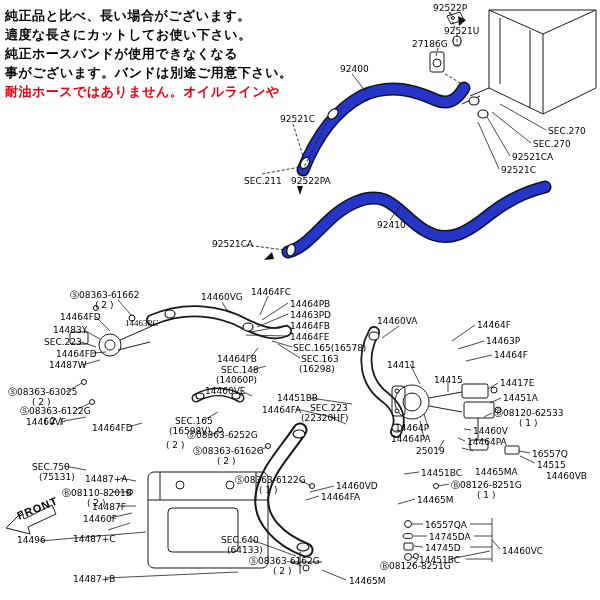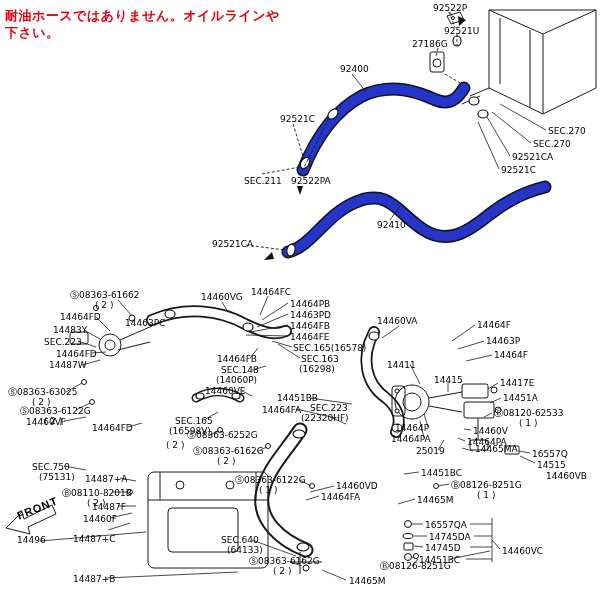--- a/index.html
+++ b/index.html
@@ -167,23 +167,28 @@
       <path class="leader" d="M222,302 L228,312 M268,296 L260,315 M288,303 L262,320 M288,314 L257,327 M288,325 L251,332 M288,336 L246,335 M292,347 L272,341 M300,358 L278,344"></path>
       <path class="leader" d="M250,358 L258,348 M252,370 L266,366 M242,391 L252,396 M310,398 L352,404 M296,409 L336,418 M330,417 L346,424 M204,420 L218,412 M208,436 L219,431 M258,451 L267,447 M300,480 L311,486 M334,486 L310,492 M319,496 L306,500 M252,540 L296,556 M290,562 L302,566 M346,580 L322,570 M412,566 L418,559 M450,559 L490,551"></path>
       <path class="leader" d="M399,326 L382,338 M410,364 L420,384 M448,382 L448,392 M475,325 L452,341 M484,341 L458,349 M492,355 L466,361 M498,383 L488,389 M501,398 L490,403 M492,413 L484,417 M471,430 L464,429 M465,441 L458,438 M473,451 L462,448 M428,427 L424,414 M424,438 L420,421 M438,450 L444,440 M419,472 L404,474 M449,484 L438,486 M415,499 L398,504 M530,453 L519,451 M535,463 L520,456"></path>
     </g>
     <g>
       <polygon class="art" points="6,528 22,512 24,519 52,505 56,514 28,527 30,534" fill="#fff"></polygon>
     </g>
   </svg>
 
   <div class="notice">
+    <div class="notice-black">
+      <div class="line">純正品と比べ、長い場合がございます。</div>
+      <div class="line">適度な長さにカットしてお使い下さい。</div>
+      <div class="line">純正ホースバンドが使用できなくなる</div>
+      <div class="line">事がございます。バンドは別途ご用意下さい。</div>
+    </div>
     <div class="notice-red">
       <div class="line">耐油ホースではありません。オイルラインや</div>
-      <div class="line">下さい。</div>
     </div>
   </div>
 
   <div id="label-layer">
       <span class="part-label" style="left: 433px; top: 3px;">92522P</span>
       <span class="part-label" style="left: 444px; top: 26px;">92521U</span>
       <span class="part-label" style="left: 412px; top: 39px;">27186G</span>
       <span class="part-label" style="left: 340px; top: 64px;">92400</span>
       <span class="part-label" style="left: 280px; top: 114px;">92521C</span>
       <span class="part-label" style="left: 548px; top: 126px;">SEC.270</span>
@@ -199,21 +204,21 @@
       <span class="part-label" style="left: 201px; top: 292px;">14460VG</span>
       <span class="part-label" style="left: 251px; top: 287px;">14464FC</span>
       <span class="part-label" style="left: 290px; top: 299px;">14464PB</span>
       <span class="part-label" style="left: 290px; top: 310px;">14463PD</span>
       <span class="part-label" style="left: 290px; top: 321px;">14464FB</span>
       <span class="part-label" style="left: 290px; top: 332px;">14464FE</span>
       <span class="part-label" style="left: 293px; top: 343px;">SEC.165(16578)</span>
       <span class="part-label" style="left: 301px; top: 354px;">SEC.163</span>
       <span class="part-label" style="left: 299px; top: 364px;">(16298)</span>
       <span class="part-label" style="left: 60px; top: 312px;">14464FD</span>
-      <span class="part-label" style="left: 125px; top: 318px;">14463PC</span>
+      <span class="part-label" style="left: 125px; top: 318px; font-family: Liberation Serif, serif;">14463PC</span>
       <span class="part-label" style="left: 53px; top: 325px;">14483Y</span>
       <span class="part-label" style="left: 44px; top: 337px;">SEC.223</span>
       <span class="part-label" style="left: 56px; top: 349px;">14464FD</span>
       <span class="part-label" style="left: 49px; top: 360px;">14487W</span>
       <span class="part-label" style="left: 217px; top: 354px;">14464FB</span>
       <span class="part-label" style="left: 221px; top: 365px;">SEC.148</span>
       <span class="part-label" style="left: 216px; top: 375px;">(14060P)</span>
       <span class="part-label" style="left: 205px; top: 386px;">14460VE</span>
       <span class="part-label" style="left: 277px; top: 393px;">14451BB</span>
       <span class="part-label" style="left: 262px; top: 405px;">14464FA</span>
@@ -256,21 +261,21 @@
       <span class="part-label" style="left: 486px; top: 336px;">14463P</span>
       <span class="part-label" style="left: 494px; top: 350px;">14464F</span>
       <span class="part-label" style="left: 387px; top: 360px;">14411</span>
       <span class="part-label" style="left: 434px; top: 375px;">14415</span>
       <span class="part-label" style="left: 500px; top: 378px; text-align: center;">14417E</span>
       <span class="part-label" style="left: 503px; top: 393px;">14451A</span>
       <span class="part-label" style="left: 494px; top: 408px;">Ⓑ08120-62533</span>
       <span class="part-label" style="left: 519px; top: 418px;">( 1 )</span>
       <span class="part-label" style="left: 473px; top: 426px;">14460V</span>
       <span class="part-label" style="left: 467px; top: 437px;">14464PA</span>
-      <span class="part-label" style="left: 475px; top: 444px;">14465MA</span>
+      <span class="part-label" style="left: 475px; top: 467px;">14465MA</span>
       <span class="part-label" style="left: 395px; top: 423px;">14464P</span>
       <span class="part-label" style="left: 391px; top: 434px;">14464PA</span>
       <span class="part-label" style="left: 416px; top: 446px;">25019</span>
       <span class="part-label" style="left: 532px; top: 449px;">16557Q</span>
       <span class="part-label" style="left: 537px; top: 460px;">14515</span>
       <span class="part-label" style="left: 546px; top: 471px;">14460VB</span>
       <span class="part-label" style="left: 421px; top: 468px;">14451BC</span>
       <span class="part-label" style="left: 451px; top: 480px;">Ⓑ08126-8251G</span>
       <span class="part-label" style="left: 477px; top: 490px;">( 1 )</span>
       <span class="part-label" style="left: 417px; top: 495px;">14465M</span>

